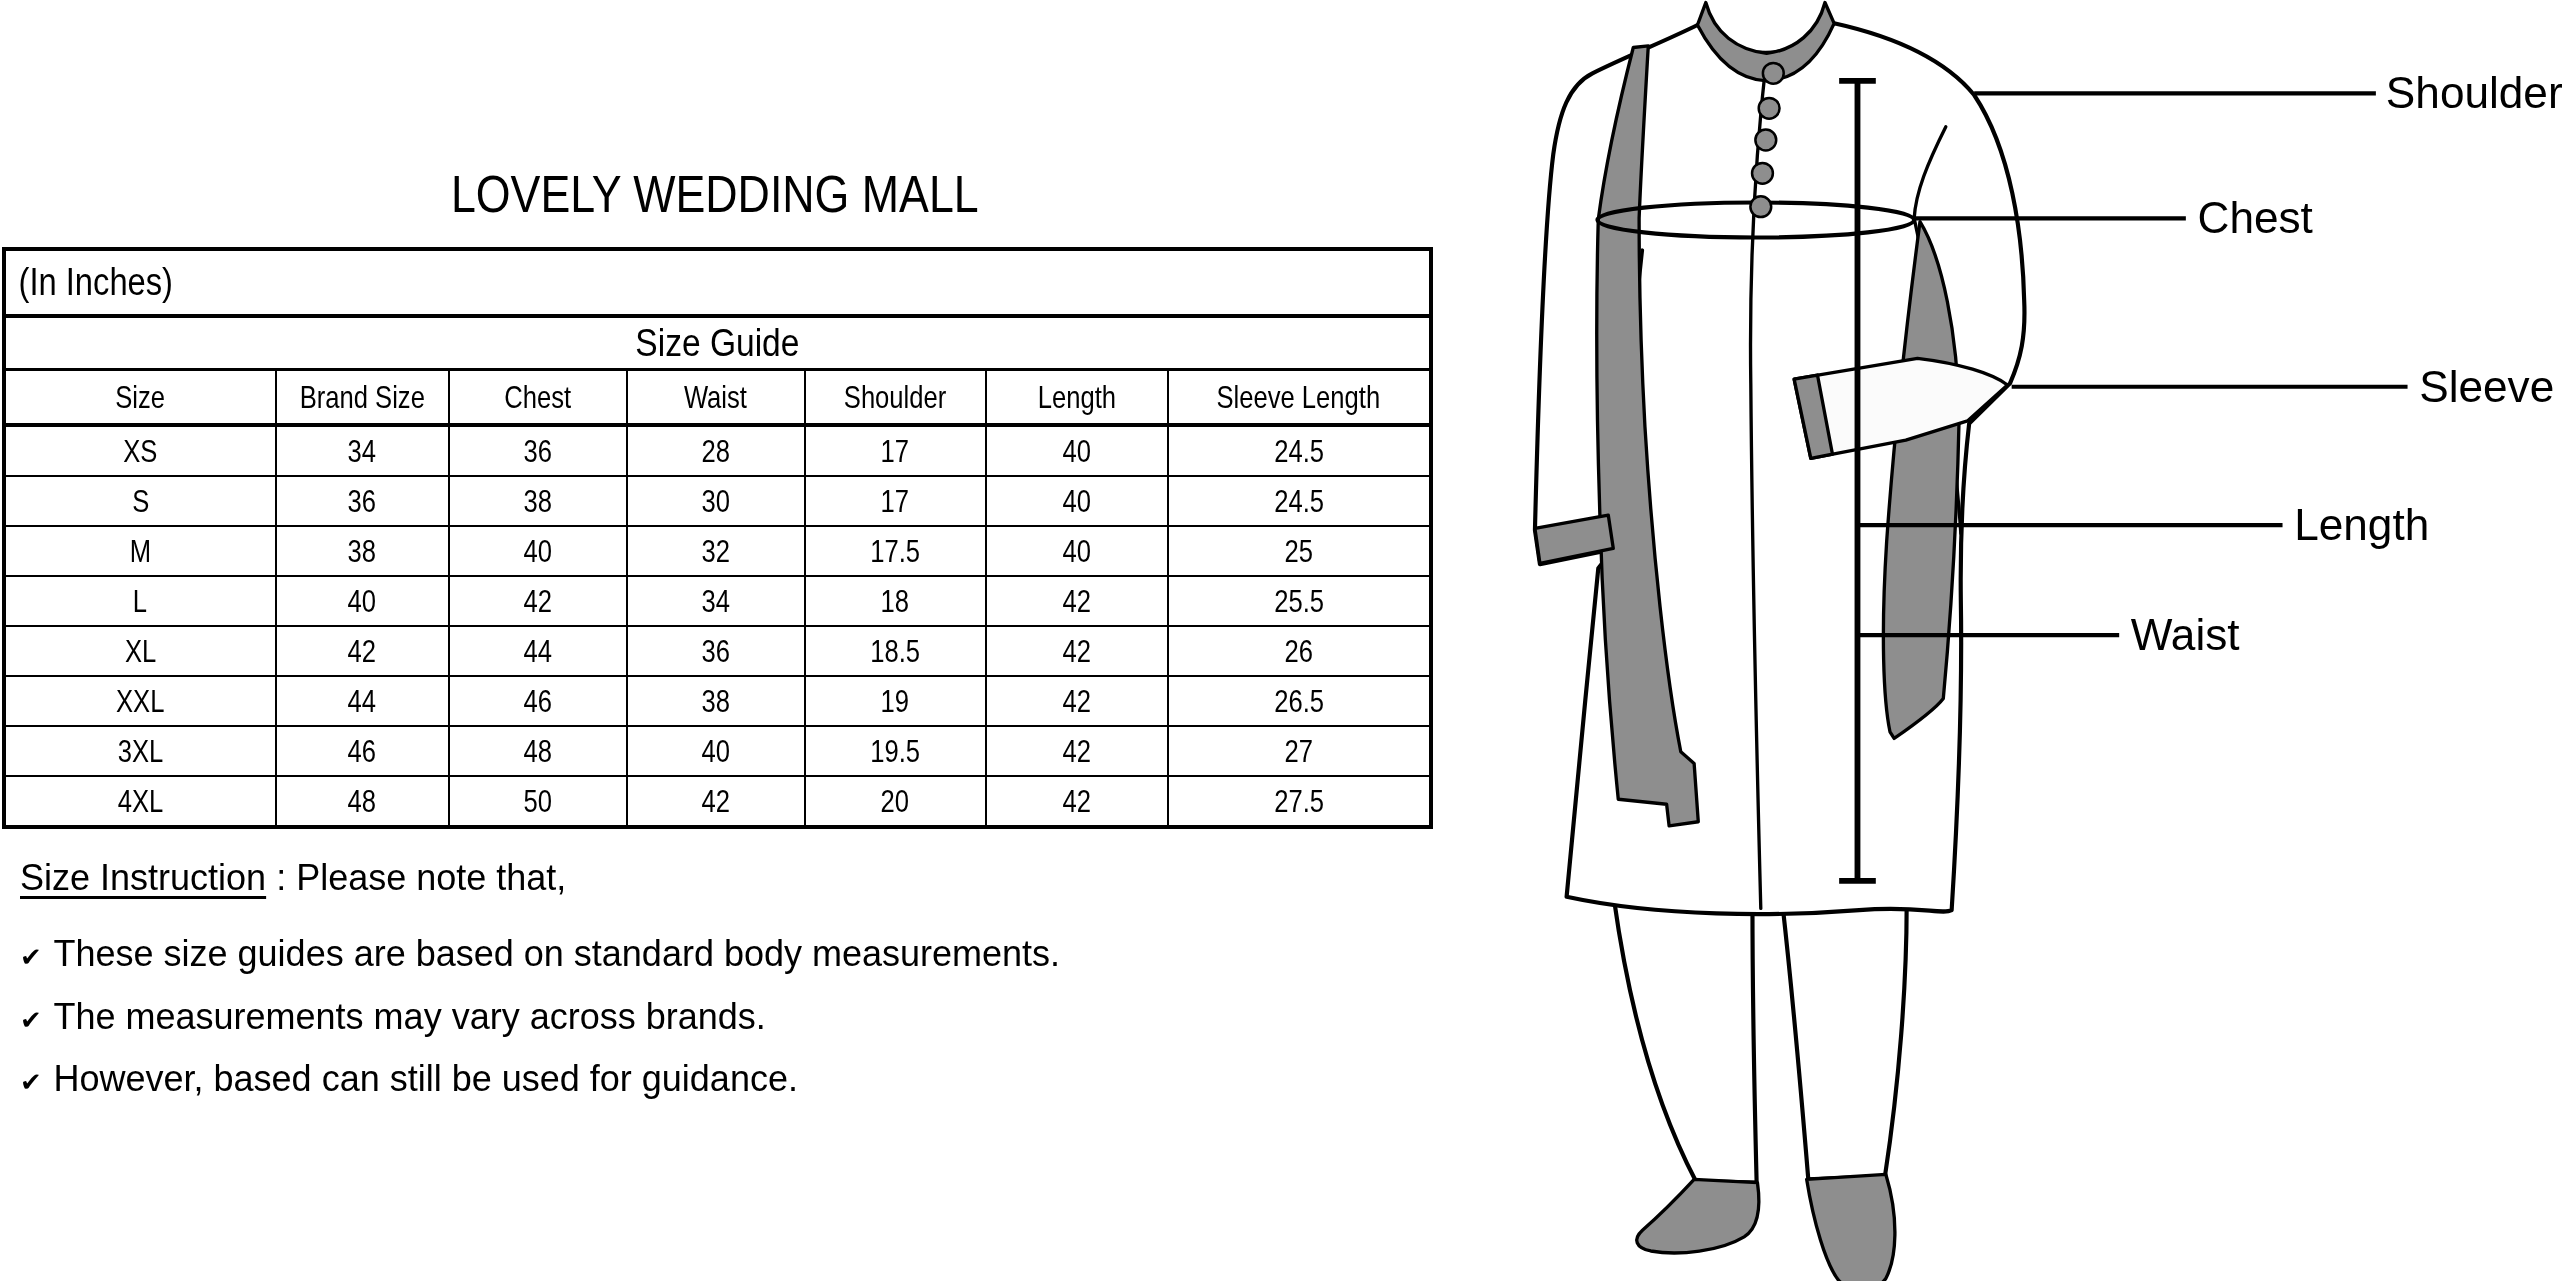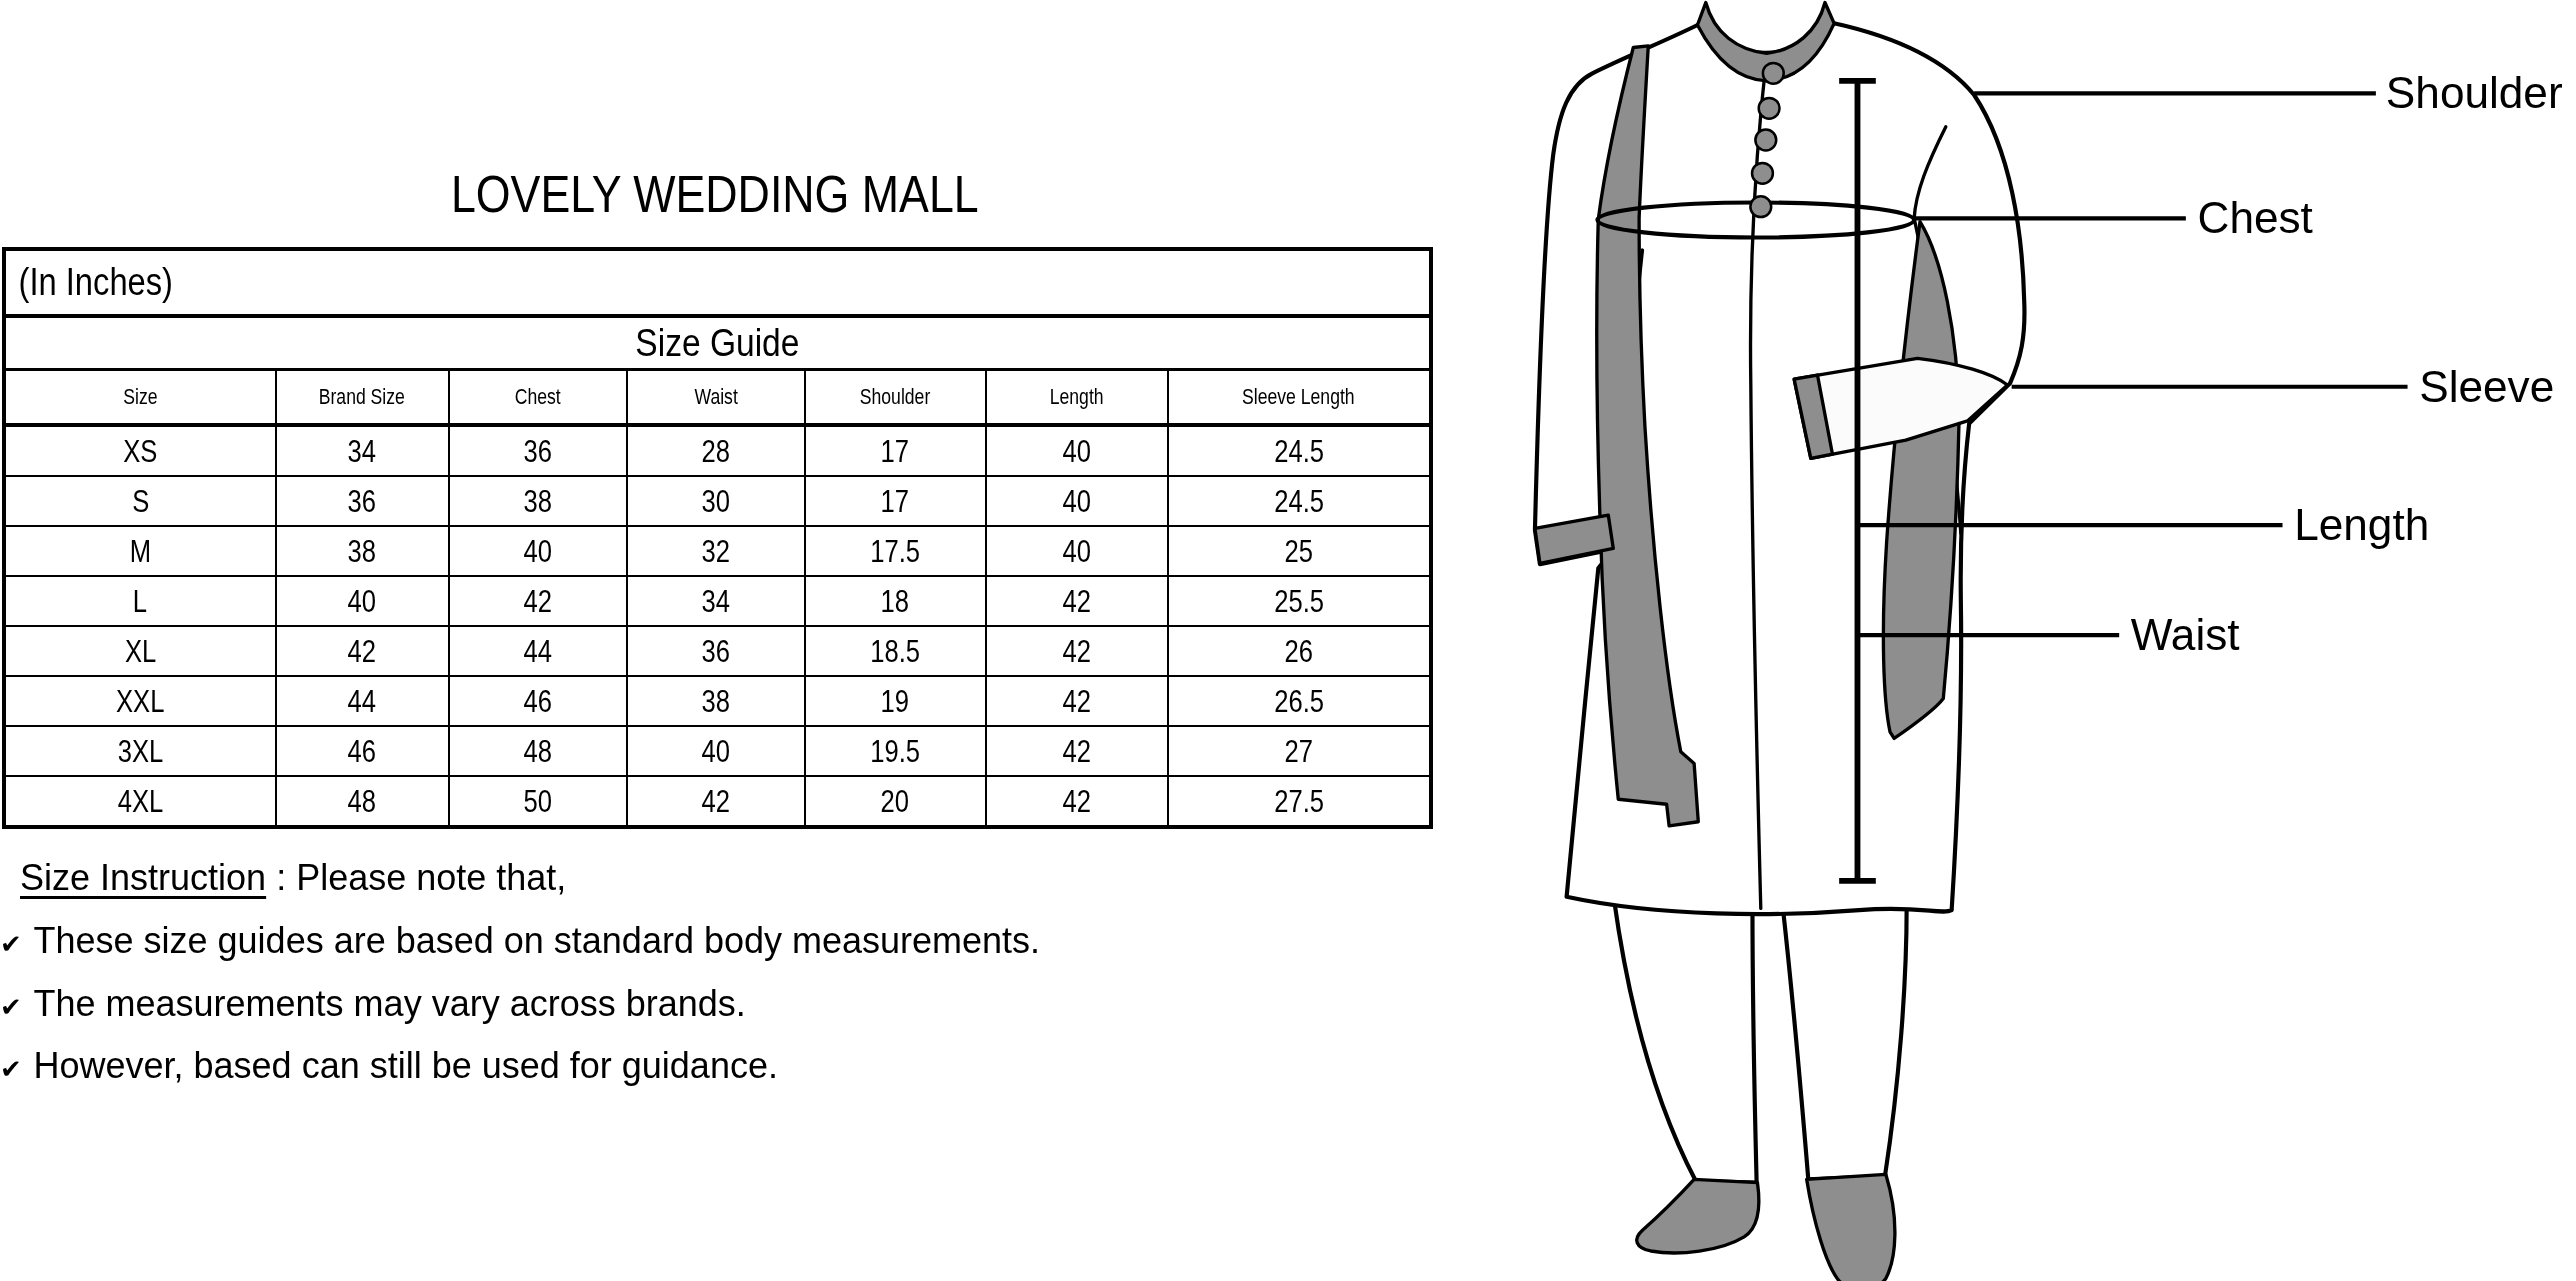--- a/index.html
+++ b/index.html
@@ -20,26 +20,26 @@
     position:absolute;left:1.7px;top:247px;width:1427px;
     border-collapse:collapse;table-layout:fixed;
     border:4.2px solid #000;
   }
   table.size td{
     border:2.5px solid #000;text-align:center;vertical-align:middle;
     font-size:32px;padding:0;overflow:hidden;
   }
   tr.r-inches td{height:63px;text-align:left;font-size:38px;border-bottom-width:4.2px;padding-right:6.7px;}
   tr.r-guide  td{height:50px;font-size:39px;border-bottom-width:3.3px;margin-top:32px;}
-  tr.r-head   td{height:52px;font-size:22px;border-bottom-width:4.2px;}
+  tr.r-head   td{height:52px;font-size:32px;border-bottom-width:4.2px;}
   tr.r-data   td{height:48px;}
 
   .instr-head{position:absolute;left:20px;top:857px;font-size:36px;}
   .instr-head .u{text-decoration:underline;text-underline-offset:5.8px;}
-  .bullet{position:absolute;left:0;font-size:36px;white-space:nowrap;}
+  .bullet{position:absolute;left:20px;font-size:36px;white-space:nowrap;margin-top:13px;}
   .bullet .chk{font-size:26px;margin-right:11.7px;}
   .b1{top:920px;} .b2{top:983px;} .b3{top:1045px;}
 
   svg.diagram{position:absolute;left:1459px;top:0;width:1117px;height:1281px;}
   .outline{fill:#ffffff;stroke:#000;stroke-width:5;stroke-linejoin:round;}
   .seam{fill:none;stroke:#000;stroke-width:4;stroke-linecap:round;}
   .grayshape{stroke:#000;stroke-width:4;stroke-linejoin:round;}
   .band{fill:#fbfbfb;stroke:#000;stroke-width:4;stroke-linejoin:round;}
   .btn{stroke:#000;stroke-width:3;}
   .ellipse{fill:none;stroke:#000;stroke-width:5;}

